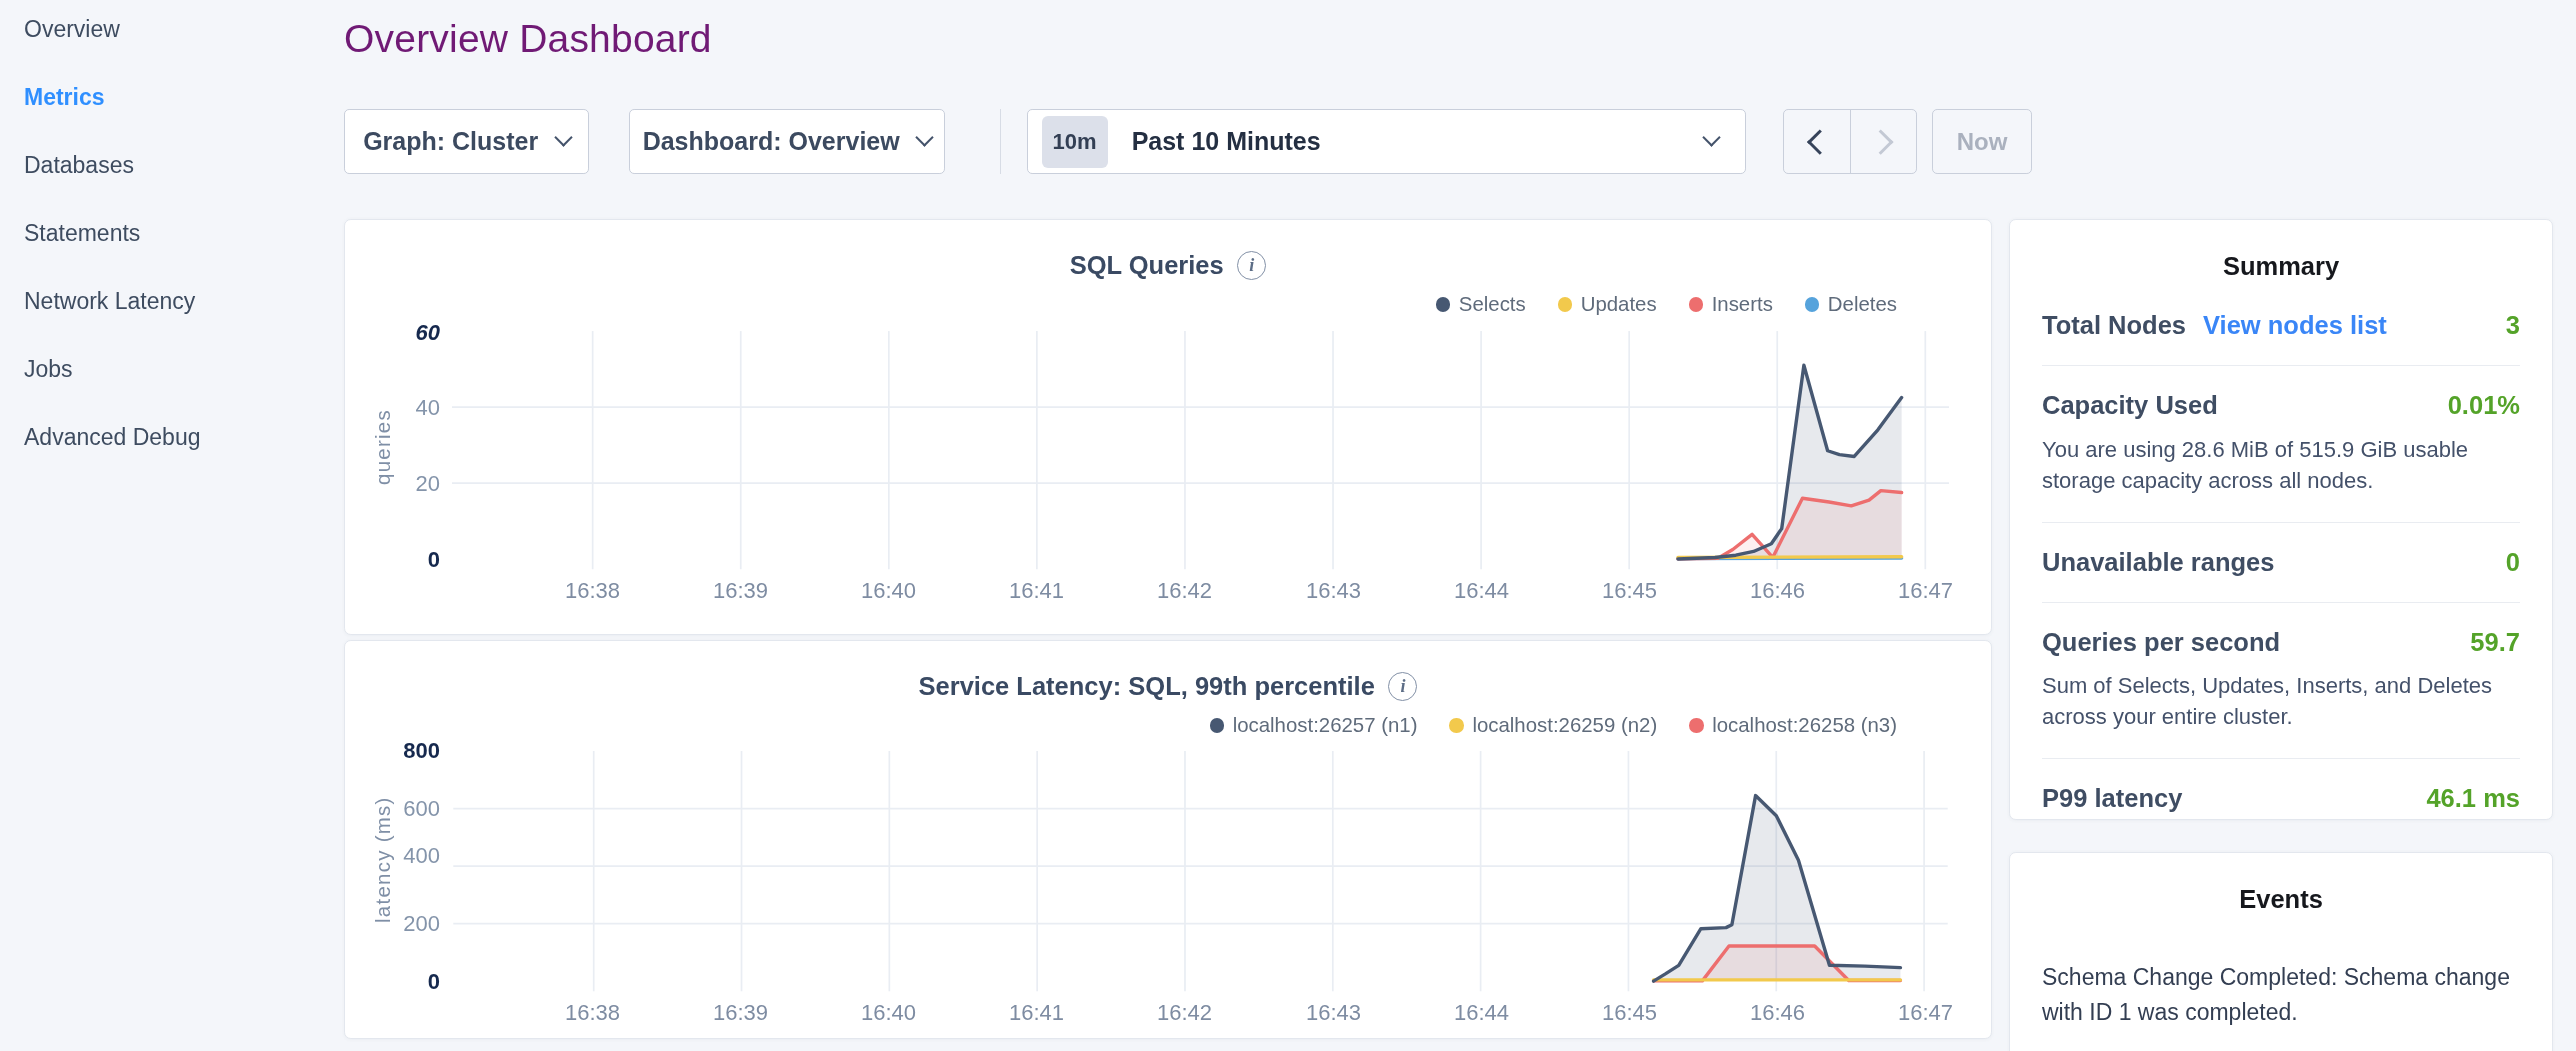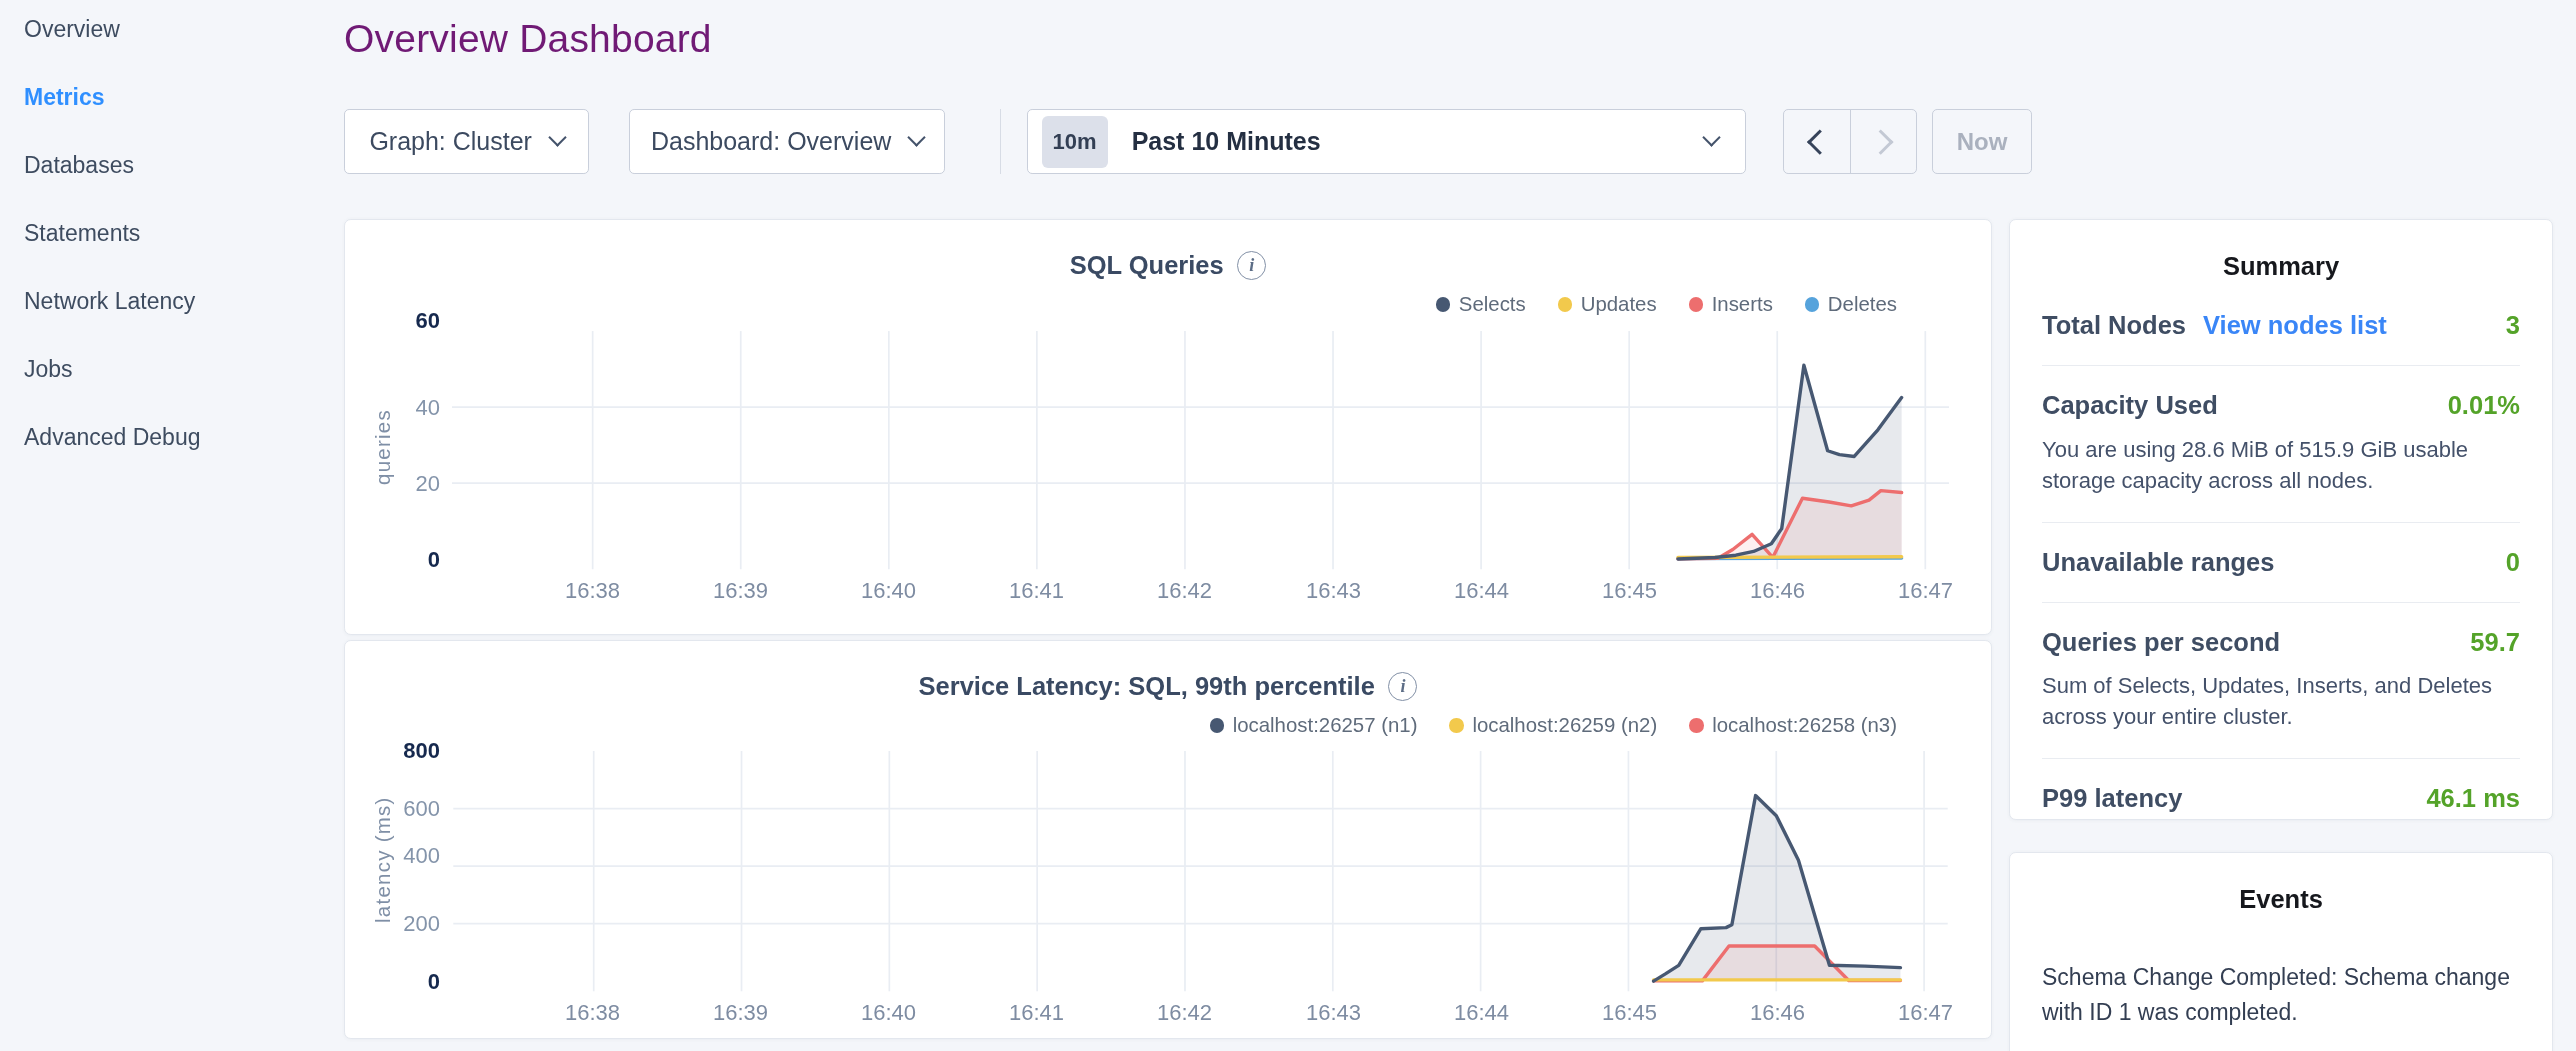--- a/index.html
+++ b/index.html
@@ -12,21 +12,21 @@
   
   .sidebar ul{list-style:none;margin:0;padding:0;position:absolute;left:24px;top:-4.3px;width:289px}
   .sidebar li{height:68px;display:flex;align-items:center;font-size:23px;color:#3e4c60;cursor:pointer}
   .sidebar li.active{color:#2f8fff;font-weight:700}
   
   h1.page-title{position:absolute;left:344px;top:17px;margin:0;font-size:39px;font-weight:500;color:#701a75;letter-spacing:0.2px}
   
   .dd,.timebox,.arrows,.now{box-sizing:border-box;font-family:inherit}
   .dd{position:absolute;top:109px;height:65px;background:#fff;border:0.9px solid #c9cfdb;border-radius:5.1px;
       display:flex;align-items:center;justify-content:center;gap:18.7px;
-      font-size:25px;font-weight:400;color:#3c4a60;cursor:pointer}
+      font-size:25px;font-weight:700;color:#3c4a60;cursor:pointer}
   .dd-graph{left:344px;width:245px}
   .dd-dashboard{left:629px;width:316px}
   .vdivider{position:absolute;left:1000px;top:109px;height:65px;width:0.9px;background:#d7dce5}
   .timebox{position:absolute;left:1027px;top:109px;width:719px;height:65px;background:#fff;border:0.9px solid #c9cfdb;border-radius:5.1px;
       display:flex;align-items:center;padding:0 27px 0 13.6px;cursor:pointer}
   .badge{background:#dce0ea;border-radius:6px;padding:13px 11px;font-size:22px;font-weight:700;color:#333f54}
   .time-label{margin-left:24px;font-size:25px;font-weight:700;color:#242f42;flex:1;text-align:left}
   .arrows{position:absolute;left:1783px;top:109px;width:134px;height:65px;border:0.9px solid #c9cfdb;border-radius:5.1px;display:flex;background:transparent}
   .arrows button{flex:1;background:transparent;border:none;display:flex;align-items:center;justify-content:center;cursor:pointer;padding:0}
   .arrows button + button{border-left:0.9px solid #c9cfdb}
@@ -162,21 +162,21 @@
           <path d="M1441.4,268.0L1484.9,266.2L1509.3,263.5L1530.2,259.1L1551.1,250.1L1563.3,232.3L1589.4,40.2L1617.3,140.7L1631.2,145.2L1648.6,147.4L1676.4,116.1L1704.3,78.2L1704.3,268L1441.4,268Z" fill="rgba(71,88,114,0.13)" stroke="none"></path>
           <path d="M1441.4,267.6L1488.4,267.1L1505.8,256.8L1528.5,239.0L1552.8,266.2L1587.7,196.5L1619.0,201.0L1645.1,205.5L1666.0,198.8L1679.9,187.6L1704.3,189.8L1704.3,268L1441.4,268Z" fill="rgba(237,110,110,0.10)" stroke="none"></path>
           <path d="M1441.4,267.3L1704.3,266.9" fill="none" stroke="#56a3dc" stroke-width="4" stroke-linejoin="round" stroke-linecap="round"></path>
           <path d="M1441.4,267.6L1488.4,267.1L1505.8,256.8L1528.5,239.0L1552.8,266.2L1587.7,196.5L1619.0,201.0L1645.1,205.5L1666.0,198.8L1679.9,187.6L1704.3,189.8" fill="none" stroke="#ed6e6e" stroke-width="4" stroke-linejoin="round" stroke-linecap="round"></path>
           <path d="M1441.4,266.2L1704.3,265.3" fill="none" stroke="#f2c94c" stroke-width="4" stroke-linejoin="round" stroke-linecap="round"></path>
           <path d="M1441.4,268.0L1484.9,266.2L1509.3,263.5L1530.2,259.1L1551.1,250.1L1563.3,232.3L1589.4,40.2L1617.3,140.7L1631.2,145.2L1648.6,147.4L1676.4,116.1L1704.3,78.2" fill="none" stroke="#475872" stroke-width="4" stroke-linejoin="round" stroke-linecap="round"></path>
         </svg>
     <div class="ytick bold" style="left: 0px; top: 325px;">0</div>
         <div class="ytick" style="left: 0px; top: 249px;">20</div>
         <div class="ytick" style="left: 0px; top: 173px;">40</div>
-        <div class="ytick bold" style="left: 0px; top: 86px;">60</div>
+        <div class="ytick bold" style="left: 0px; top: 98px; font-style: italic;">60</div>
         <div class="xtick" style="left: 188px; top: 358px;">16:38</div>
         <div class="xtick" style="left: 336px; top: 358px;">16:39</div>
         <div class="xtick" style="left: 484px; top: 358px;">16:40</div>
         <div class="xtick" style="left: 632px; top: 358px;">16:41</div>
         <div class="xtick" style="left: 780px; top: 358px;">16:42</div>
         <div class="xtick" style="left: 929px; top: 358px;">16:43</div>
         <div class="xtick" style="left: 1077px; top: 358px;">16:44</div>
         <div class="xtick" style="left: 1225px; top: 358px;">16:45</div>
         <div class="xtick" style="left: 1373px; top: 358px;">16:46</div>
         <div class="xtick" style="left: 1521px; top: 358px;">16:47</div>

